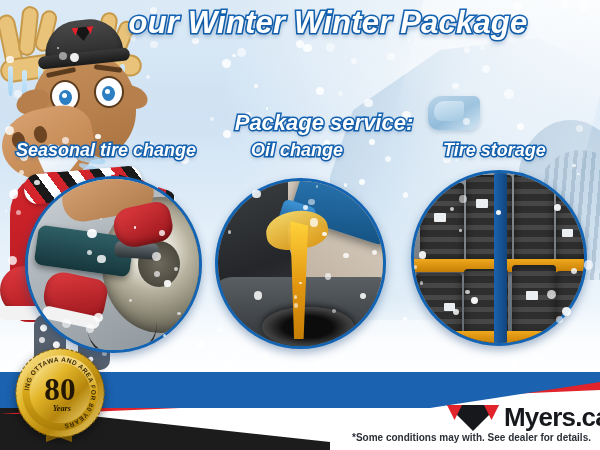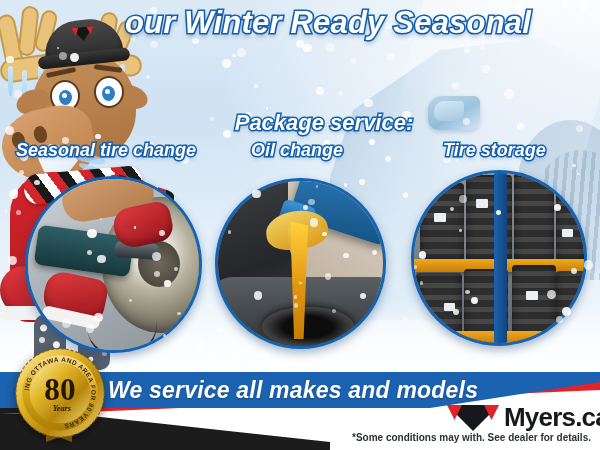--- a/index.html
+++ b/index.html
@@ -368,21 +368,21 @@
     <div class="body"></div>
     <div class="scarf"></div>
     <div class="scarf-tail"></div>
     <div class="mitten"></div>
     <div class="mitten-cuff"></div>
     <div class="boot" style="left:40px;top:310px;width:32px;height:56px;"></div>
     <div class="boot" style="left:84px;top:312px;width:32px;height:54px;"></div>
   </div>
 
   <div class="headline">
-    <span class="l2">our Winter Ready Seasonal</span>
+    <span class="l2">our Winter Winter Package</span>
   </div>
 
   <div class="pkg-includes">Package service:</div>
 
   <div class="circ tire">
     <div class="ph-tire">
       <div class="tyre"></div>
       <div class="rim"></div>
       <div class="arm"></div>
       <div class="gun"></div>
@@ -600,21 +600,20 @@
 
   <svg class="dark-ground" viewBox="0 0 330 60" preserveAspectRatio="none">
     <polygon points="0,16 330,52 330,60 0,60" fill="#1c1c1c"></polygon>
   </svg>
   <svg class="red-wedge" viewBox="0 0 600 44" preserveAspectRatio="none">
     <polygon points="0,44 600,2 600,20 40,44" fill="#e1232b"></polygon>
   </svg>
   <svg class="banner" viewBox="0 0 600 36" preserveAspectRatio="none">
     <polygon points="0,0 600,0 600,10 430,36 0,36" fill="#1b62b0"></polygon>
   </svg>
-  <div class="banner-text">We service all makes and models</div>
 
   <div class="badge-ribbon"></div>
   <svg class="badge" viewBox="0 0 100 100">
     <defs>
       <linearGradient id="gold" x1="0" y1="0" x2="1" y2="1">
         <stop offset="0%" stop-color="#fff0b0"></stop>
         <stop offset="35%" stop-color="#e3b62a"></stop>
         <stop offset="65%" stop-color="#b5860c"></stop>
         <stop offset="100%" stop-color="#f2d778"></stop>
       </linearGradient>

